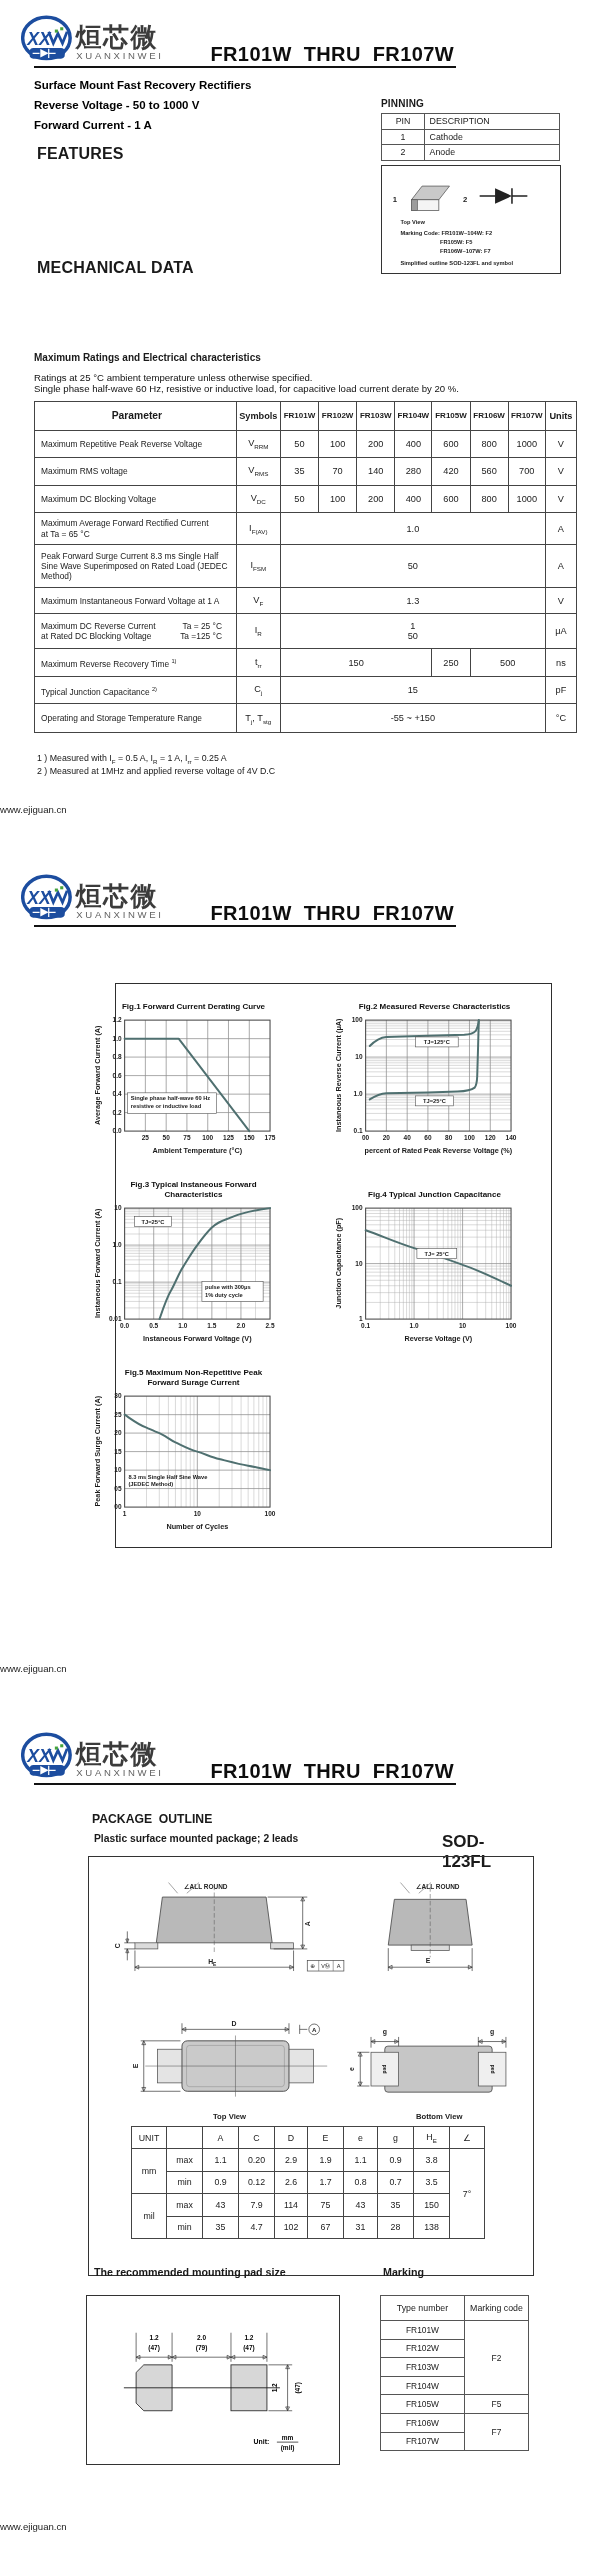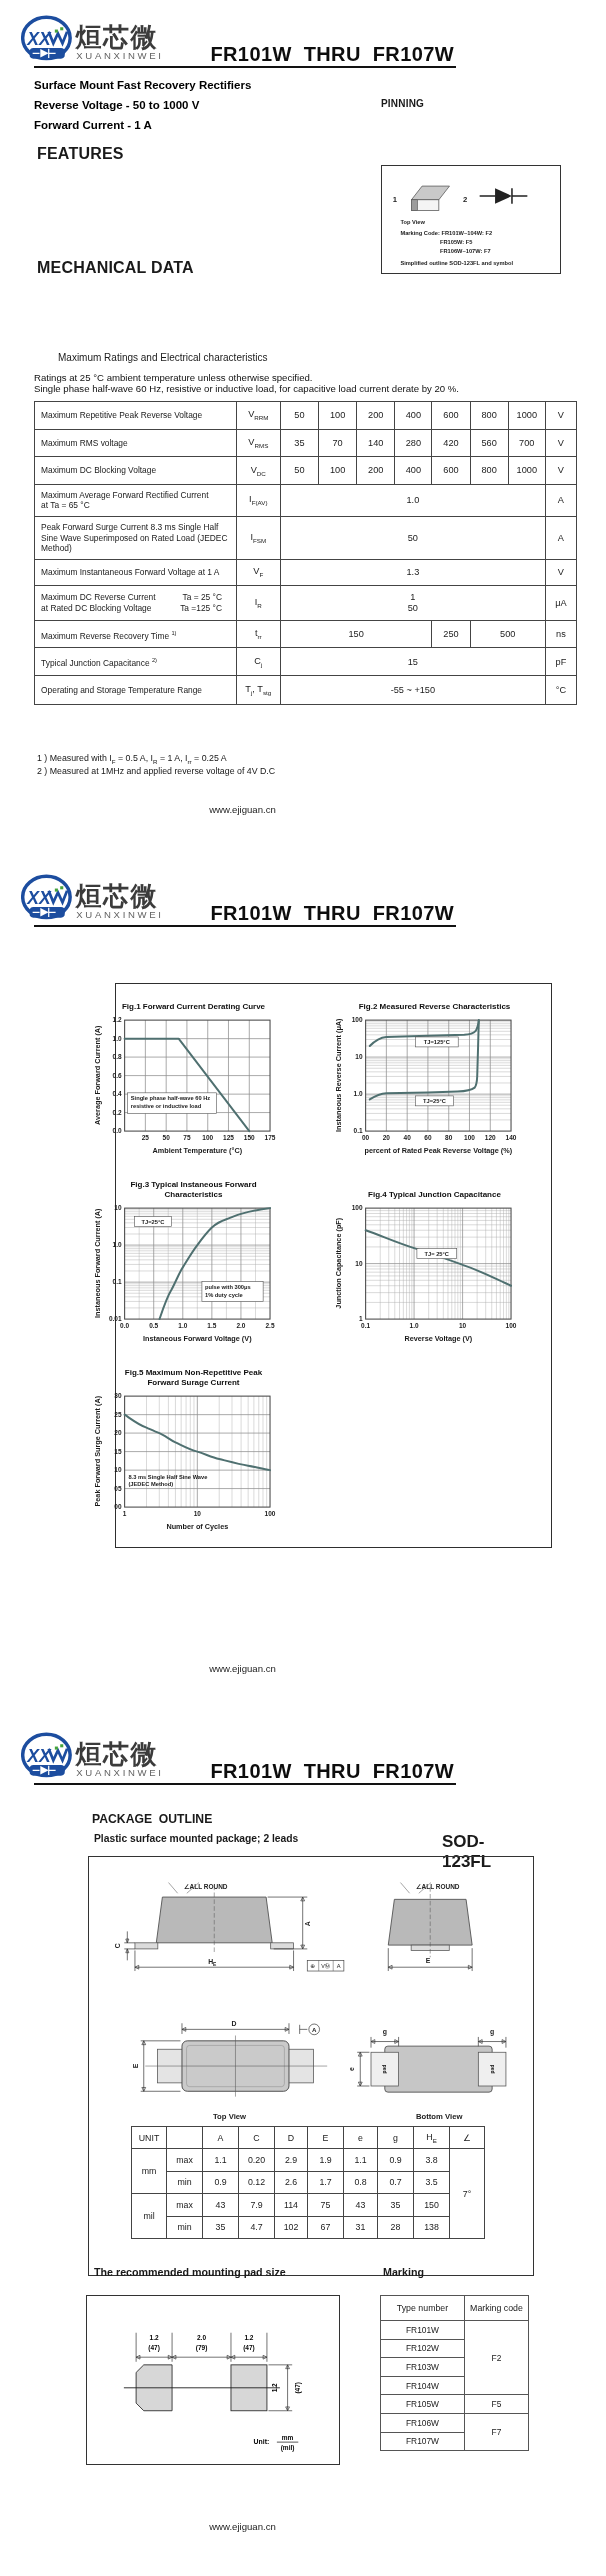--- a/index.html
+++ b/index.html
@@ -4,35 +4,35 @@
 <style>
   html,body{margin:0;padding:0;background:#ffffff;}
   #doc{position:relative;width:607px;height:2576px;background:#fff;
        font-family:"Liberation Sans","DejaVu Sans",sans-serif;color:#1a1a1a;overflow:hidden;}
   .page{position:absolute;left:0;width:485px;height:859px;background:#fff;}
   
   .logo{position:absolute;left:21.4px;top:15.3px;}
   .doctitle{position:absolute;right:31px;top:43px;font-size:20px;font-weight:bold;
             letter-spacing:0.4px;white-space:pre;color:#0d0d0d;}
   .rule{position:absolute;left:34px;right:29px;top:66px;height:0;border-top:2.7px solid #121212;}
-  .footer{position:absolute;left:0;right:0;top:804px;text-align:center;font-size:9.6px;color:#222;}
+  .footer{position:absolute;left:0;right:0;top:804px;text-align:left;font-size:9.6px;color:#222;}
   
   .sub{position:absolute;left:34px;font-size:11.5px;font-weight:bold;color:#000;}
   .sechead{position:absolute;left:37px;font-size:16px;font-weight:bold;letter-spacing:0.2px;}
   ul.blist{position:absolute;left:37px;margin:0;padding:0;list-style:none;}
   ul.blist li{font-size:10.3px;line-height:15px;color:#111;}
   ul.blist li::before{content:"▪ ";font-size:8.4px;}
   .pin-table,.rt,.dimt,.mkt{border-collapse:collapse;table-layout:fixed;}
   .pin-table{position:absolute;left:381px;top:113px;width:178px;border:1.5px solid #444;}
   .pin-table td{border:0.8px solid #555;font-size:8.8px;height:14.5px;padding:0 0 0 4.6px;}
   .pin-table td.c{text-align:center;padding:0;}
   .pin-table tr.h td{font-weight:normal;}
   .pinbox{position:absolute;left:381px;top:165px;width:178px;height:107px;border:1.1px solid #333;}
   .pinbox .small{position:absolute;font-size:5.7px;font-weight:bold;color:#222;line-height:9.2px;}
-  .ratings-title{position:absolute;left:34px;top:352px;font-size:10px;font-weight:normal;margin-left:24px;}
+  .ratings-title{position:absolute;left:34px;top:352px;font-size:10px;font-weight:bold;}
   .cond{position:absolute;left:34px;font-size:9.6px;color:#111;}
   
   .rt{position:absolute;left:34px;top:401px;width:543px;border:1.5px solid #222;}
   .rt td{border:0.8px solid #444;text-align:center;font-size:9.2px;padding:0.8px 1.5px;}
   .rt td.p{text-align:left;padding:1.5px 3.1px 1.5px 6.1px;font-size:8.4px;line-height:10.3px;}
   .rt tr.hd td{font-weight:bold;font-size:9.2px;height:24.5px;}
   .rt tr.hd td.p{text-align:center;font-size:10.3px;}
   .rt sub{font-size:68%;}
   .rt sup{font-size:68%;}
   sub{font-size:70%;}
@@ -93,20 +93,40 @@
 
     <div class="sub" style="top:79px;">Surface Mount Fast Recovery Rectifiers</div>
     <div class="sub" style="top:99px;">Reverse Voltage - 50 to 1000 V</div>
     <div class="sub" style="top:119px;">Forward Current - 1 A</div>
 
     <div class="sechead" style="top:145px;">FEATURES</div>
 
     <div class="sechead" style="top:259px;">MECHANICAL DATA</div>
 
     <div class="sechead" style="left:381px;top:98px;font-size:10px;">PINNING</div>
+    <table class="pin-table">
+      <colgroup>
+          <col style="width:43px;">
+          <col style="width:135px;">
+        </colgroup>
+      <tbody>
+          <tr class="h">
+        <td class="c">PIN</td>
+        <td>DESCRIPTION</td>
+      </tr>
+      <tr>
+        <td class="c">1</td>
+        <td>Cathode</td>
+      </tr>
+      <tr>
+        <td class="c">2</td>
+        <td>Anode</td>
+      </tr>
+    </tbody>
+      </table>
 
     <div class="pinbox">
       <div class="small" style="left:10.7px;top:29px;font-size:7.7px;">1</div>
       <svg style="position:absolute;left:23px;top:13.8px;" width="54" height="38" viewBox="0 0 70 50">
         <polygon points="8,26 22,8 58,8 44,26" fill="#c9c9c9" stroke="#555" stroke-width="1"></polygon>
         <rect x="8" y="26" width="36" height="14" fill="#f4f4f4" stroke="#555" stroke-width="1"></rect>
         <rect x="8" y="26" width="8" height="14" fill="#9b9b9b" stroke="#555" stroke-width="0.8"></rect>
       </svg>
       <div class="small" style="left:81px;top:29px;font-size:7.7px;">2</div>
       <svg style="position:absolute;left:96px;top:20px;" width="51" height="20" viewBox="0 0 66 26">
@@ -131,20 +151,32 @@
         <col style="width:38px;">
           <col style="width:38px;">
           <col style="width:38px;">
           <col style="width:37px;">
         <col style="width:38px;">
           <col style="width:38px;">
           <col style="width:37px;">
           <col style="width:31px;">
       </colgroup>
       <tbody>
+          <tr class="hd">
+        <td class="p">Parameter</td>
+        <td>Symbols</td>
+        <td style="font-size:8px;">FR101W</td>
+        <td style="font-size:8px;">FR102W</td>
+        <td style="font-size:8px;">FR103W</td>
+        <td style="font-size:8px;">FR104W</td>
+        <td style="font-size:8px;">FR105W</td>
+        <td style="font-size:8px;">FR106W</td>
+        <td style="font-size:8px;">FR107W</td>
+        <td>Units</td>
+      </tr>
       <tr style="height:27.6px;">
         <td class="p">Maximum Repetitive Peak Reverse Voltage</td>
         <td>V<sub>RRM</sub></td>
         <td>50</td>
         <td>100</td>
         <td>200</td>
         <td>400</td>
         <td>600</td>
         <td>800</td>
         <td>1000</td>

